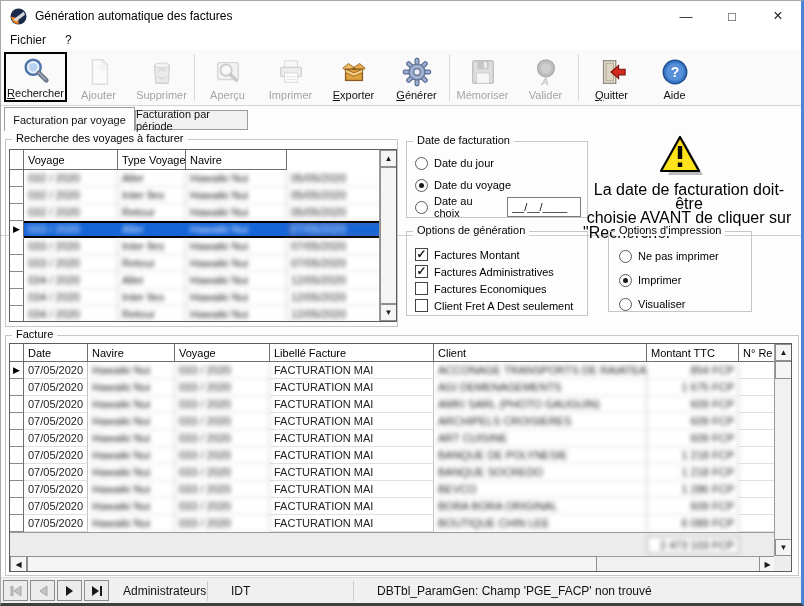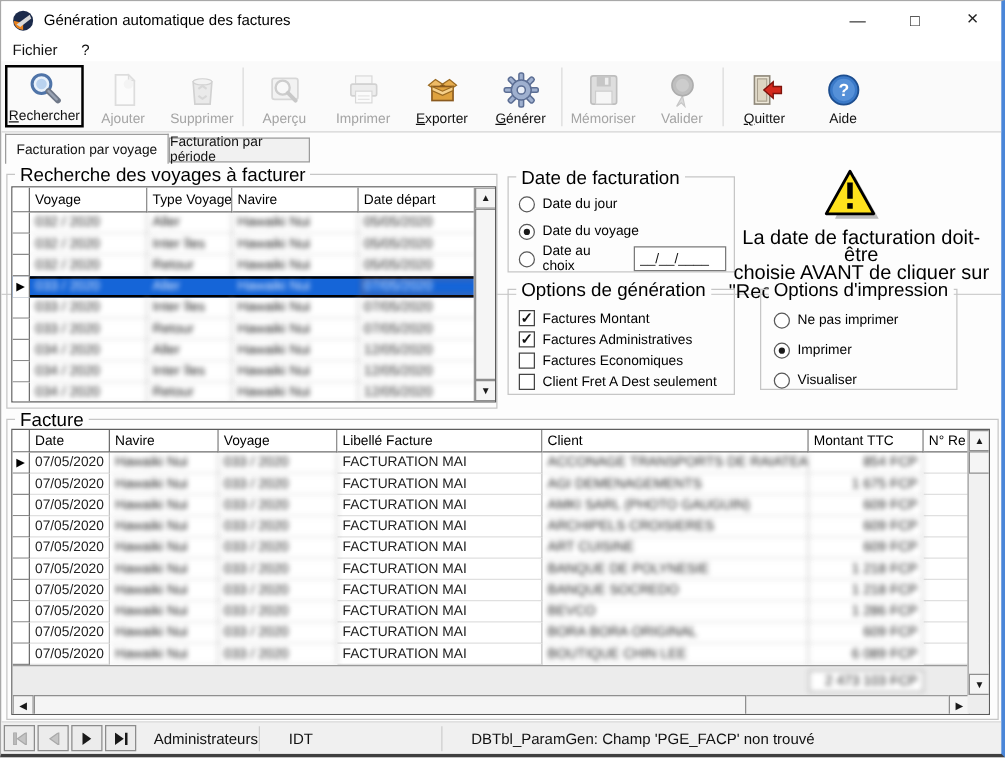--- a/index.html
+++ b/index.html
@@ -29,25 +29,25 @@
   .tbtn.focused{border:2px solid #000;}
   .tsep{width:1px;height:47px;background:#dadada;margin:0 1px;flex:0 0 auto;}
   
   #tabstrip{position:absolute;left:0;top:106px;right:0;height:23px;}
   #tabline{position:absolute;left:0;top:128px;right:0;height:1px;background:#cfcfcf;}
   .tab{position:absolute;border:1px solid #9c9c9c;font-size:11px;display:flex;align-items:center;justify-content:center;color:#111;}
   .tab.active{left:3px;top:0;width:131px;height:24px;background:#fdfdfd;border-bottom:none;z-index:3;}
   .tab.inactive{left:134px;top:3px;width:113px;height:20px;background:#f1f1f1;z-index:1;}
   
   .gbox{position:absolute;border:1px solid #c6c6c6;}
-  .glabel{position:absolute;top:-8px;left:6px;background:#fdfdfd;padding:0 4px;font-size:15px;color:#000;white-space:nowrap;}
+  .glabel{position:absolute;top:-8px;left:6px;background:#fdfdfd;padding:0 4px;font-size:11px;color:#000;white-space:nowrap;}
   #grp-search{left:4px;top:138px;width:393px;height:188px;}
   #grp-date{left:405px;top:140px;width:182px;height:77px;}
   #grp-gen{left:405px;top:230px;width:182px;height:85px;}
-  #grp-print{left:607px;top:230px;width:158px;height:81px;}
+  #grp-print{left:607px;top:230px;width:144px;height:81px;}
   #grp-fact{left:4px;top:334px;width:794px;height:241px;}
   
   .optrow{display:flex;align-items:center;gap:6px;font-size:11px;color:#000;}
   .radio{width:13px;height:13px;border-radius:50%;border:1px solid #595959;background:#fff;position:relative;flex:0 0 auto;}
   .radio.on::after{content:"";position:absolute;left:3px;top:3px;width:5px;height:5px;border-radius:50%;background:#1a1a1a;}
   .check{width:13px;height:13px;border:1px solid #444;background:#fff;position:relative;flex:0 0 auto;font-size:12px;line-height:11px;text-align:center;color:#111;font-weight:bold;}
   #dateRadios{position:absolute;left:8px;top:10px;right:6px;}
   #dateRadios .optrow{height:22px;}
   #date-input{width:74px;height:20px;border:1px solid #7a7a7a;font-size:11px;font-family:"Liberation Sans",sans-serif;padding:0 4px;margin-left:10px;color:#111;background:#fff;}
   #genChecks{position:absolute;left:8px;top:14px;right:6px;}
@@ -267,21 +267,20 @@
   <div class="gbox" id="grp-search">
     <span class="glabel">Recherche des voyages à facturer</span>
   </div>
   <div class="grid" id="topGrid">
 
   <div class="g-header">
         <div class="g-hcell" style="width: 14px;"></div>
         <div class="g-hcell" style="width: 94px;">Voyage</div>
         <div class="g-hcell" style="width: 68px;">Type Voyage</div>
         <div class="g-hcell" style="width: 101px;">Navire</div>
-        <div class="g-hcell" style="width: 92px; flex: 1 1 auto;">Date départ</div>
       </div>
       <div class="g-body">
         <div class="g-row">
           <div class="g-cell ind" style="width: 14px;"></div>
           <div class="g-cell blur" style="width: 94px;">032 / 2020</div>
           <div class="g-cell blur" style="width: 68px;">Aller</div>
           <div class="g-cell blur" style="width: 101px;">Hawaiki Nui</div>
           <div class="g-cell blur" style="width: 92px; flex: 1 1 auto;">05/05/2020</div>
         </div>
         <div class="g-row">

